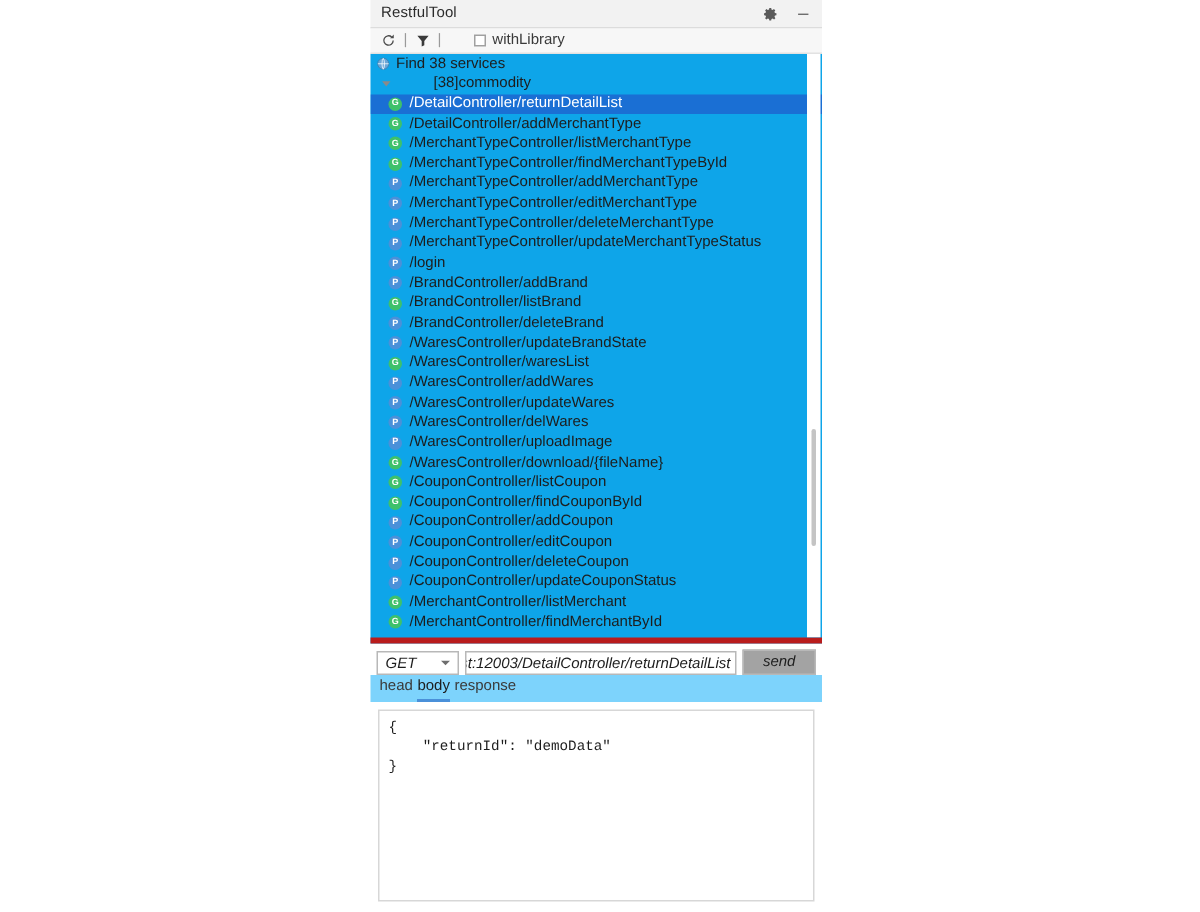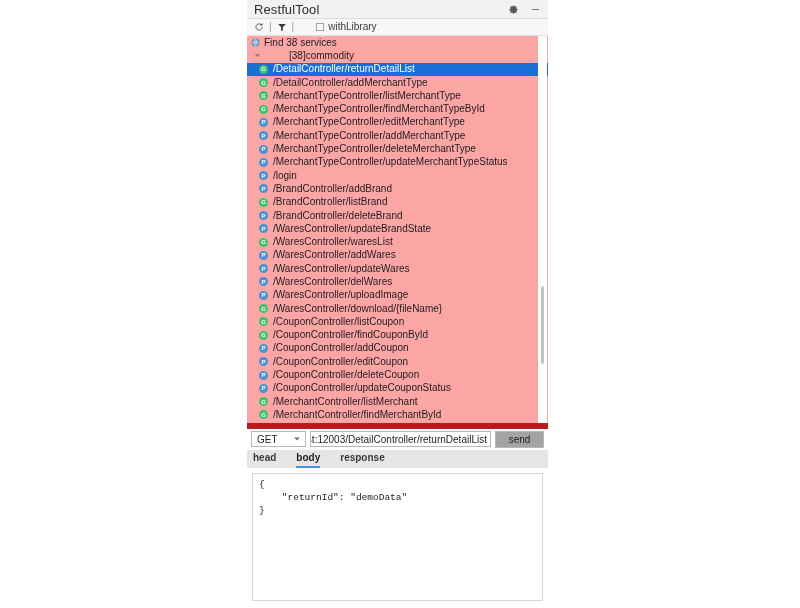--- a/index.html
+++ b/index.html
@@ -31,21 +31,21 @@
     position: relative;
     height: 19px;
     background: #f2f2f2;
     border-bottom: 1px solid #dcdcdc;
     display: flex;
     align-items: center;
     padding: 0 6px 0 7px;
     box-sizing: border-box;
   }
   .titlebar-title {
-    font-size: 13px;
+    font-size: 10px;
     color: #2b2b2b;
     line-height: 1;
     letter-spacing: 0.1px;
   }
   .titlebar-actions {
     margin-left: auto;
     display: flex;
     align-items: center;
     gap: 9px;
   }
@@ -101,22 +101,22 @@
   .tb-check-label {
     font-size: 10px;
     color: #3a3a3a;
     line-height: 1;
   }
 
   
   .tree-panel {
     position: relative;
     height: 393px;
-    background: #fca5a5;
-    border-bottom: 6px solid #b91c1c;
+    background: #0ea5e9;
+    border-bottom: 4px solid #b91c1c;
     overflow: hidden;
     box-sizing: border-box;
   }
   .tree-scroll {
     position: absolute;
     left: 0; top: 0; right: 0; bottom: 0;
     overflow: hidden;
   }
   .tree-row {
     height: 13.3px;
@@ -184,25 +184,26 @@
     width: 3px;
     height: 78px;
     background: #c4c4c4;
     border-radius: 2px;
   }
 
   
   .request-bar {
     height: 21px;
     display: flex;
-    align-items: flex-start;
+    align-items: flex-end;
     gap: 4px;
     padding: 2px 4px 0 4px;
     background: #ffffff;
     box-sizing: border-box;
+    font-style: italic;
   }
   .method-select {
     position: relative;
     width: 60px;
     height: 16px;
     border: 1px solid #b8b8b8;
     background: #ffffff;
     display: flex;
     align-items: center;
     padding-left: 5px;
@@ -247,25 +248,24 @@
     align-items: center;
     justify-content: center;
     box-sizing: border-box;
   }
 
   
   .tabs {
     height: 18px;
     display: flex;
     align-items: flex-end;
-    gap: 20px;
+    gap: 3px;
     padding-left: 6px;
-    background: #e5e5e5;
-    box-sizing: border-box;
-    font-weight: bold;
+    background: #7dd3fc;
+    box-sizing: border-box;
   }
   .tab {
     font-size: 10px;
     color: #3a3a3a;
     padding-bottom: 3px;
     line-height: 1;
     border-bottom: 2px solid transparent;
   }
   .tab.active {
     color: #1d1d1d;
@@ -366,25 +366,25 @@
           <div class="tree-row leaf">
             <span class="method-badge get">G</span>
             <span class="row-label">/MerchantTypeController/listMerchantType</span>
           </div>
           <div class="tree-row leaf">
             <span class="method-badge get">G</span>
             <span class="row-label">/MerchantTypeController/findMerchantTypeById</span>
           </div>
           <div class="tree-row leaf">
             <span class="method-badge post">P</span>
+            <span class="row-label">/MerchantTypeController/addMerchantType</span>
+          </div>
+          <div class="tree-row leaf">
+            <span class="method-badge post">P</span>
             <span class="row-label">/MerchantTypeController/editMerchantType</span>
-          </div>
-          <div class="tree-row leaf">
-            <span class="method-badge post">P</span>
-            <span class="row-label">/MerchantTypeController/addMerchantType</span>
           </div>
           <div class="tree-row leaf">
             <span class="method-badge post">P</span>
             <span class="row-label">/MerchantTypeController/deleteMerchantType</span>
           </div>
           <div class="tree-row leaf">
             <span class="method-badge post">P</span>
             <span class="row-label">/MerchantTypeController/updateMerchantTypeStatus</span>
           </div>
           <div class="tree-row leaf">

